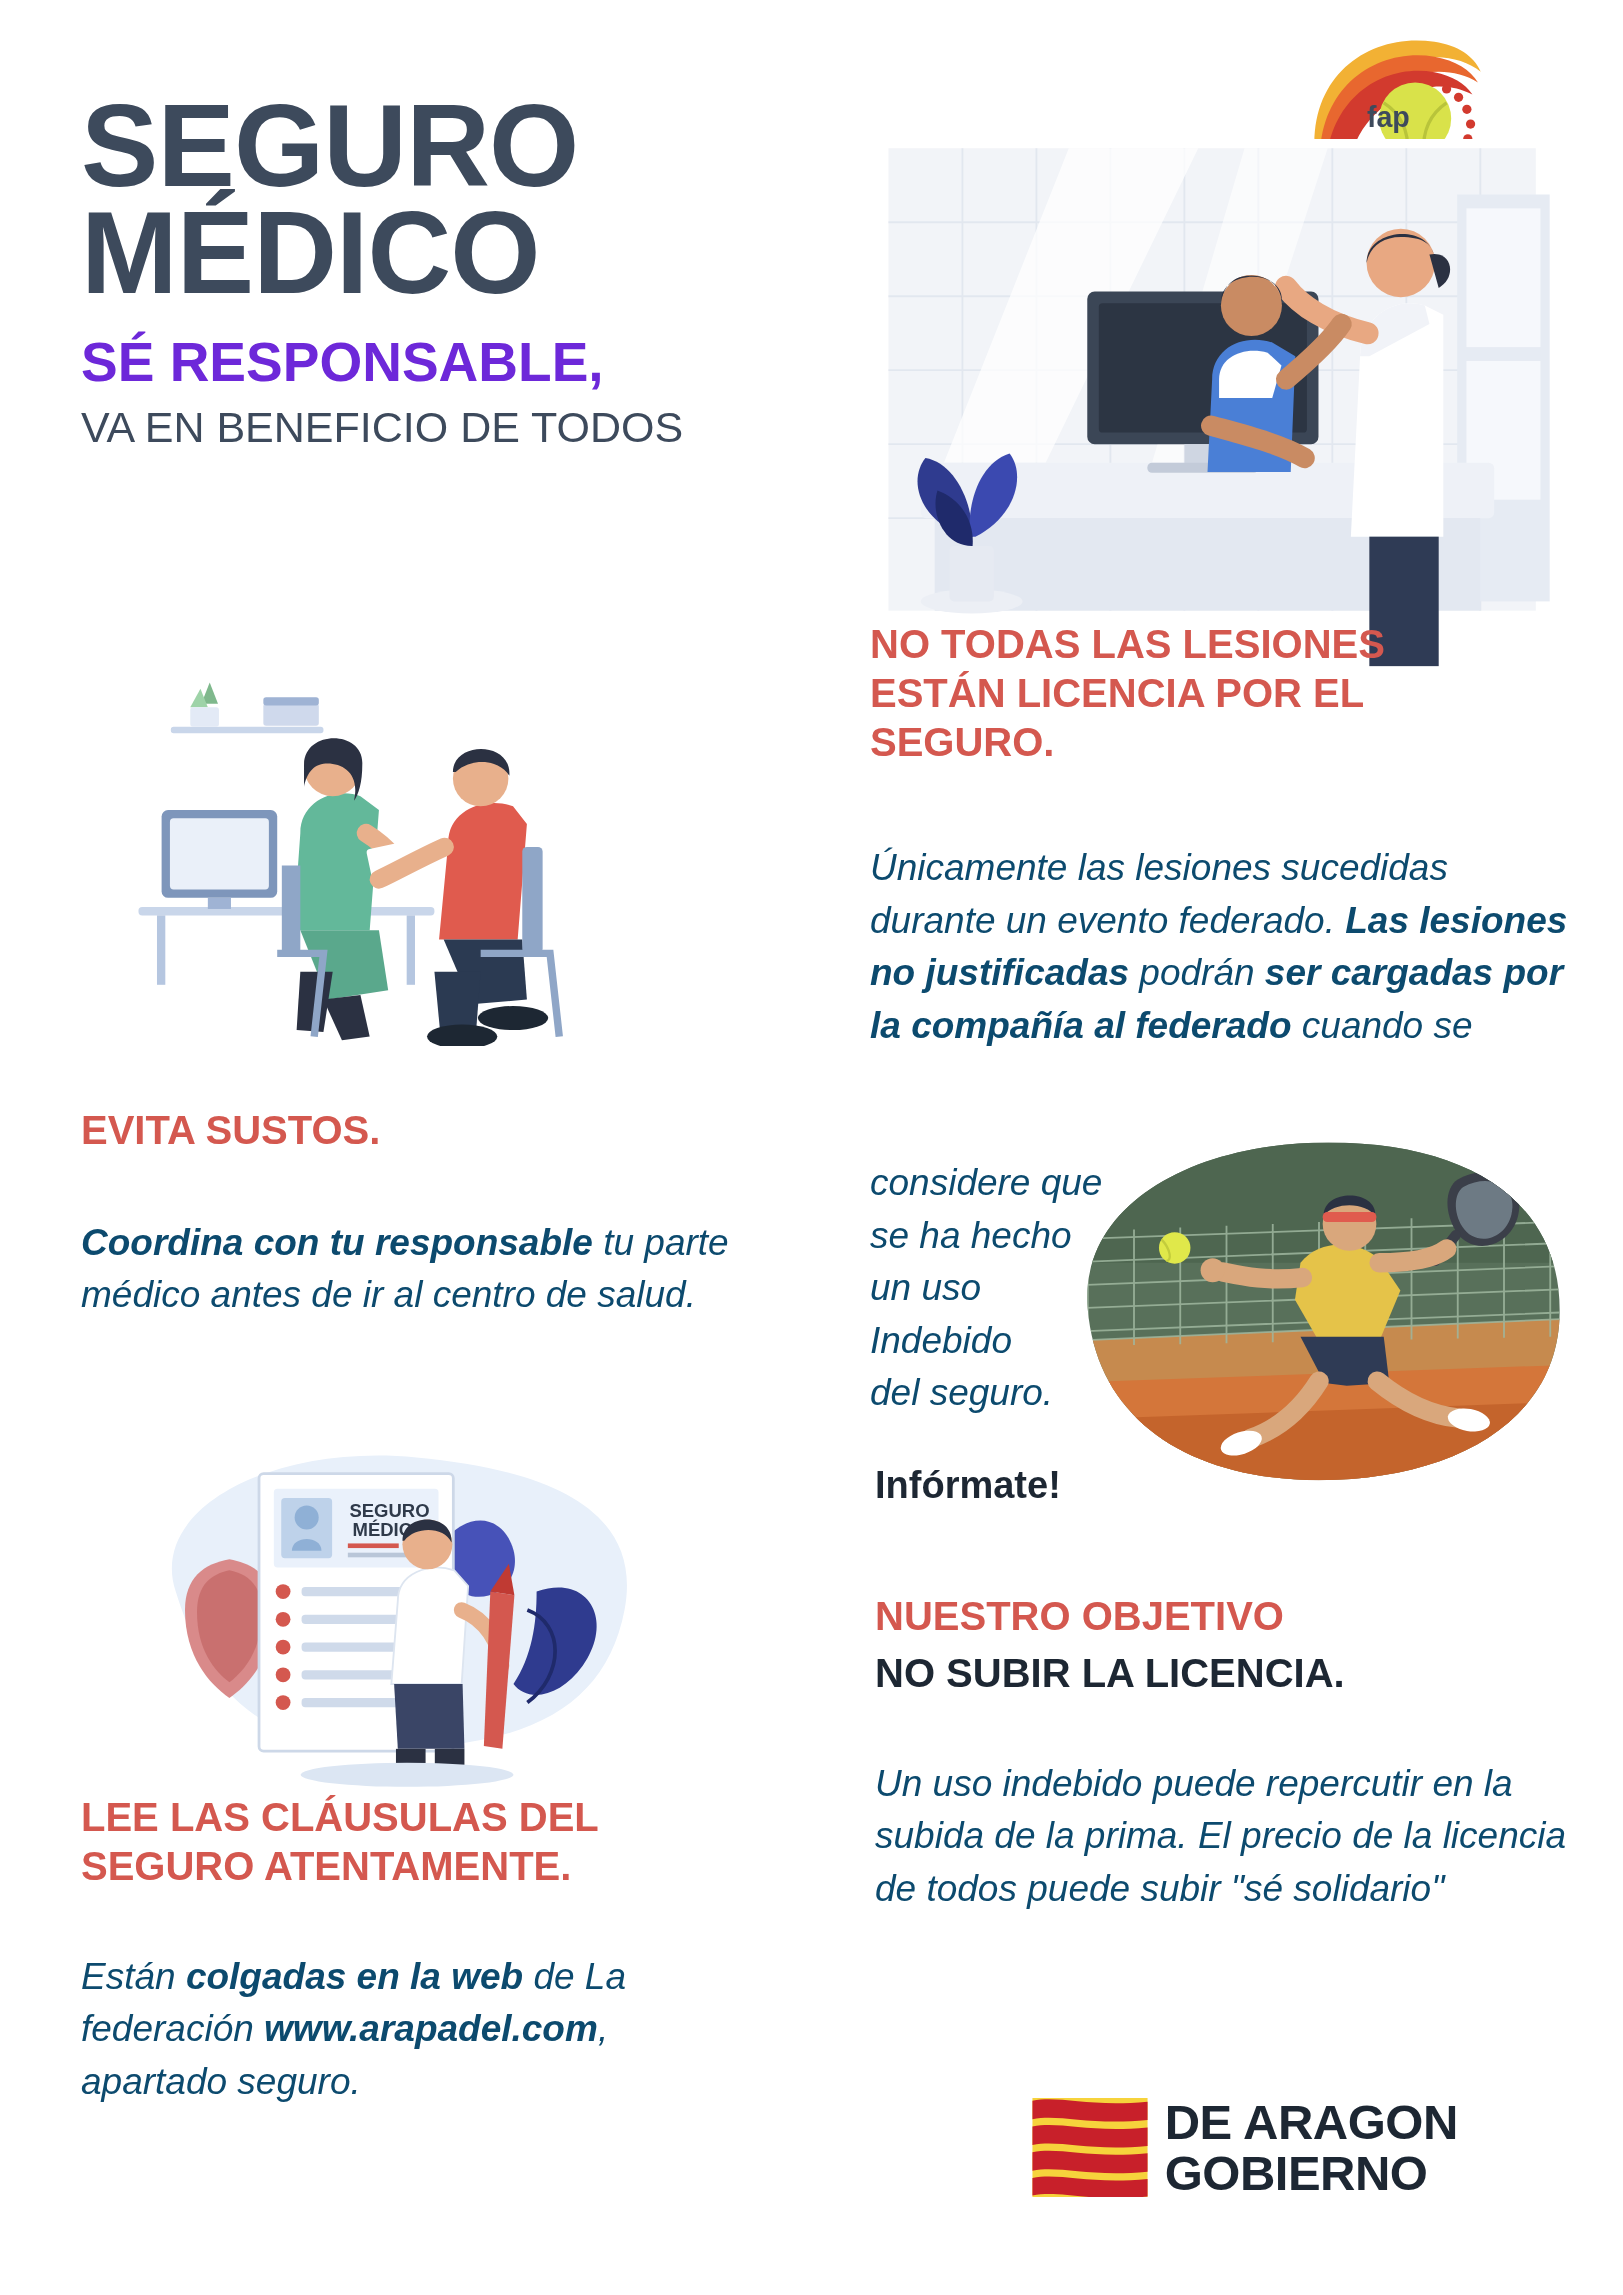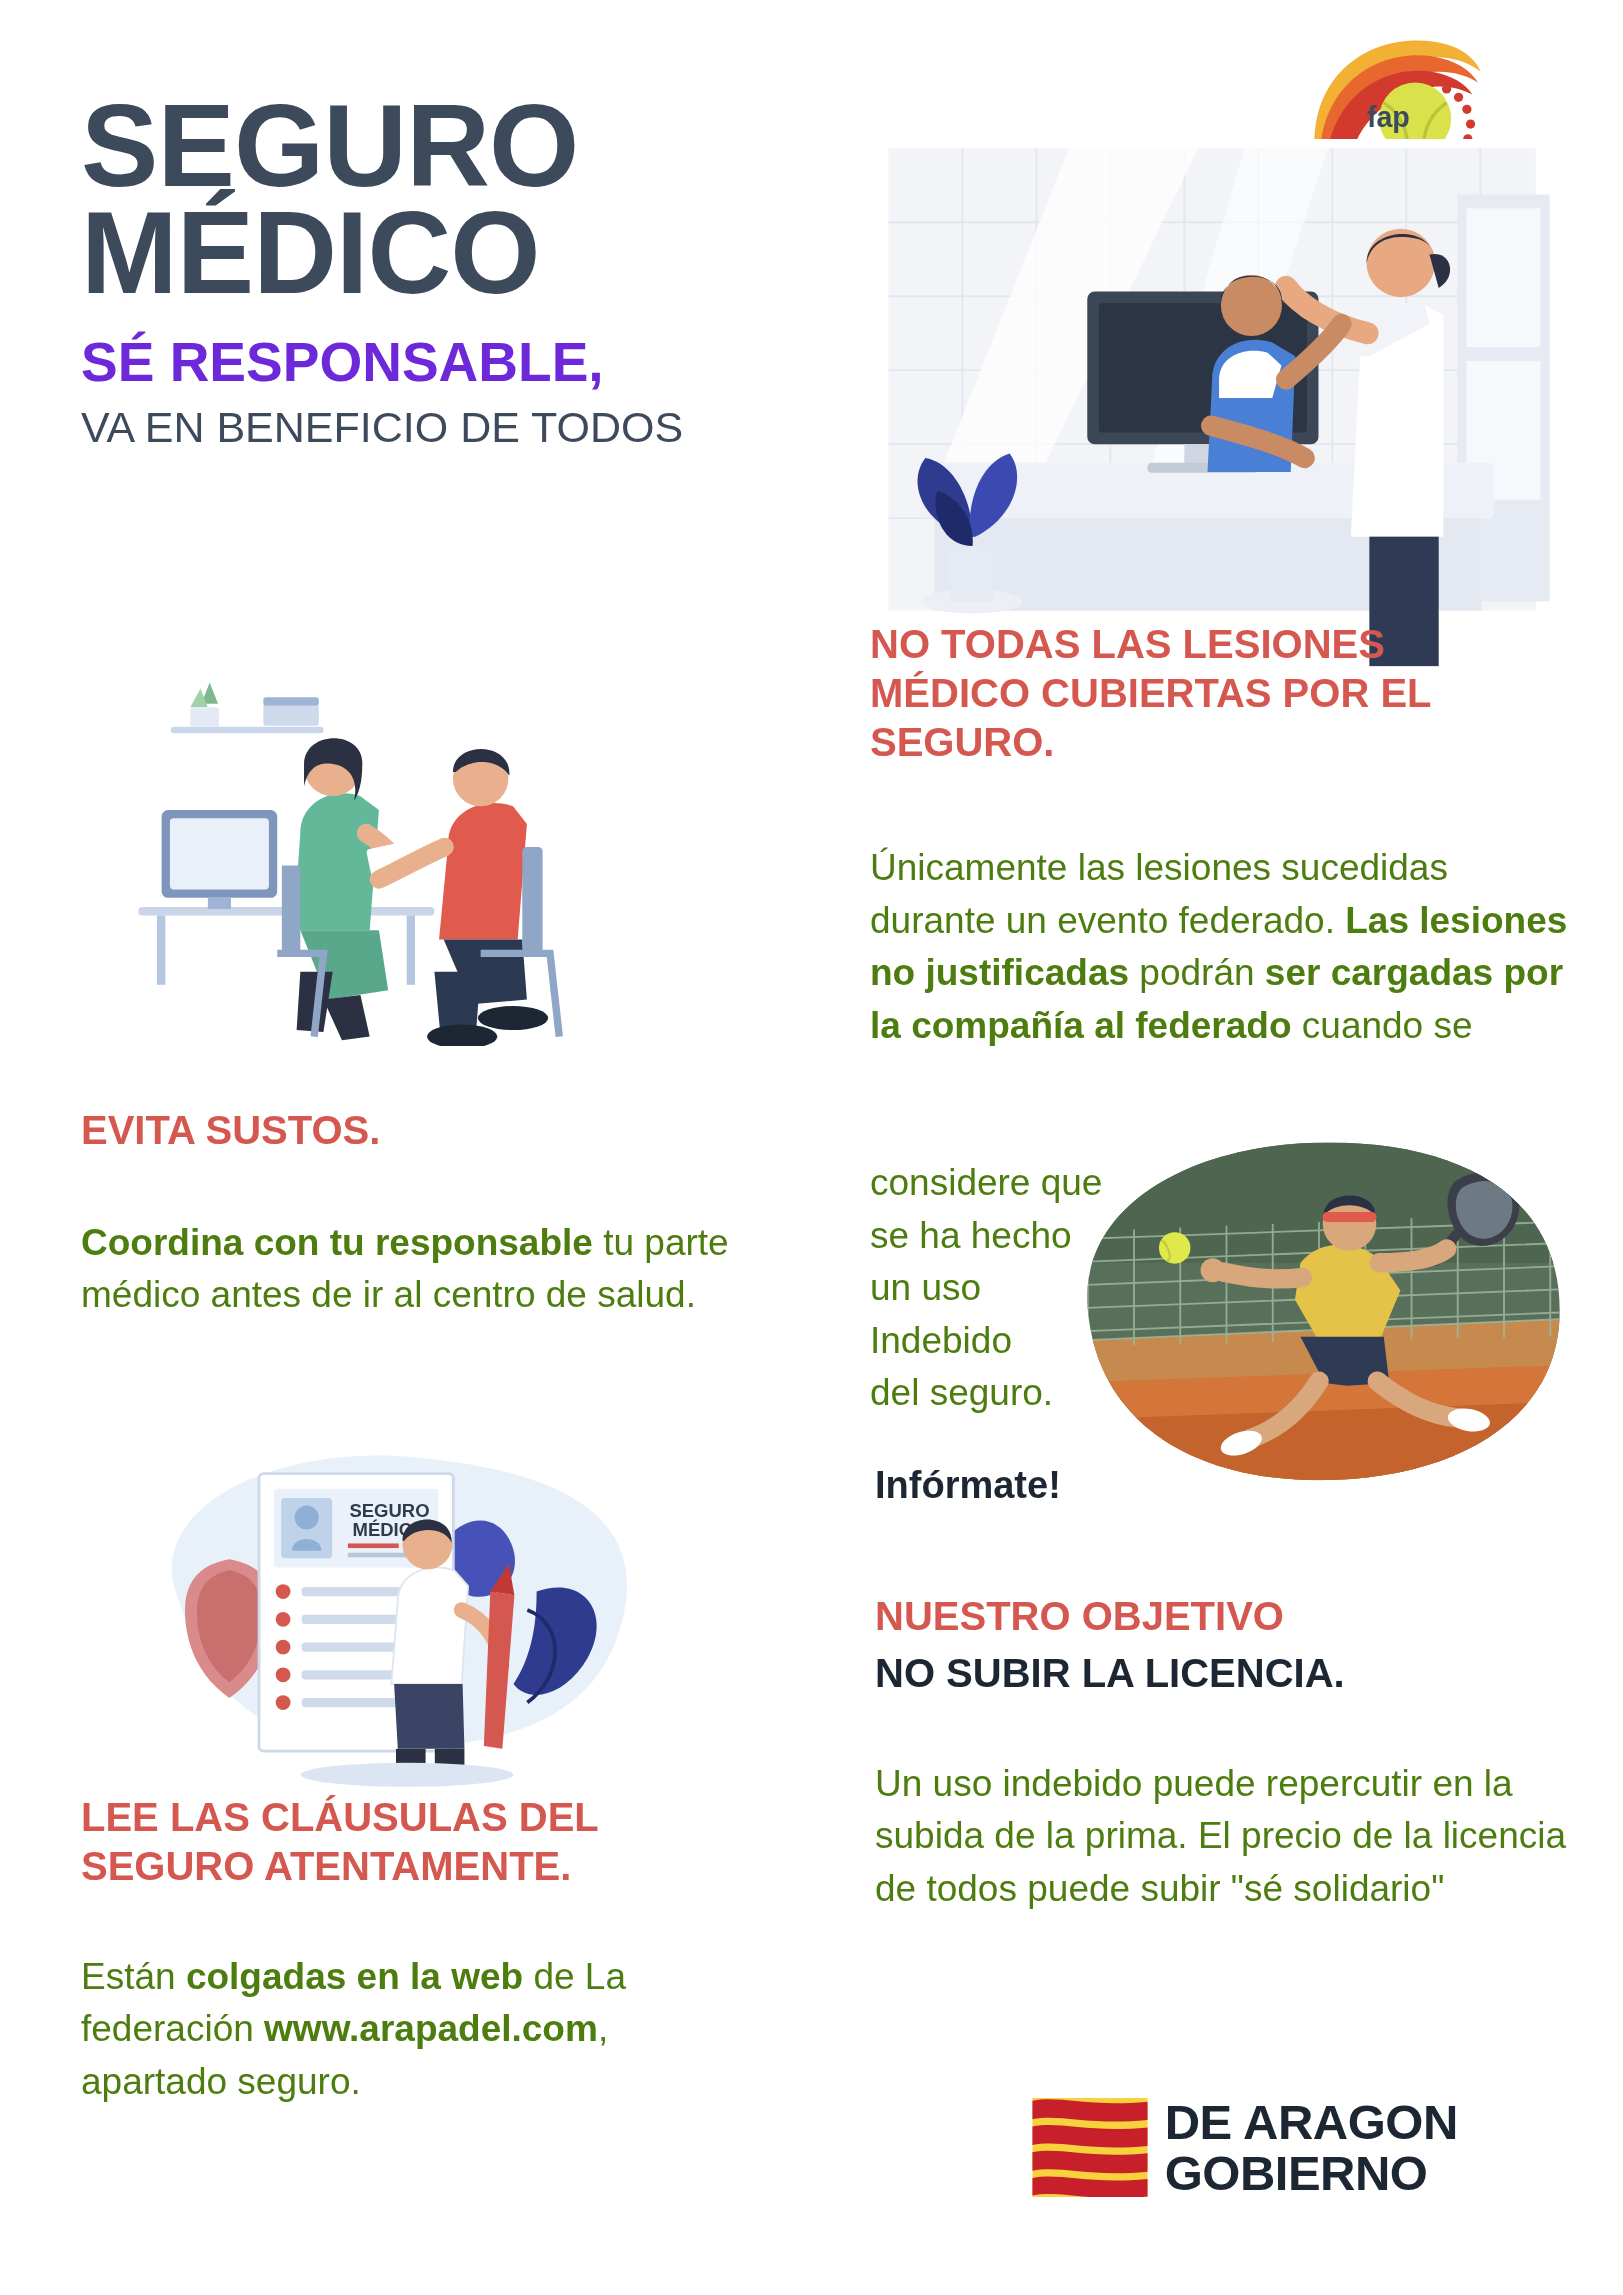--- a/index.html
+++ b/index.html
@@ -66,22 +66,23 @@
   .dark-head {
     color: #1d2733;
     font-weight: bold;
     font-size: 40px;
     line-height: 1.22;
     margin: 0;
   }
   .body-text {
     font-size: 37px;
     line-height: 1.42;
-    color: #4d7c0f;
+    color: #0c4a6e;
     margin: 0;
+    font-style: italic;
   }
   .body-text b { font-weight: bold; }
 
   
   .illus {
     position: absolute;
   }
 
   
   #clinic-illustration {
@@ -359,21 +360,21 @@
       <span>SEGURO ATENTAMENTE.</span>
     </p>
     <p class="body-text mt-130">
       <span>Están </span><b>colgadas en la web</b><span> de La federación  </span><b>www.arapadel.com</b><span>, apartado seguro.</span>
     </p>
   </div>
 
   <div style="position:absolute; left:870px; top:620px; width:699px;">
     <p class="red-head">
       <span>NO TODAS LAS LESIONES</span><br>
-      <span>MÉDICO CUBIERTAS POR EL</span><br>
+      <span>ESTÁN LICENCIA POR EL</span><br>
       <span>SEGURO.</span>
     </p>
   </div>
 
   <div style="position:absolute; left:870px; top:842px; width:708px;">
     <p class="body-text">
       <span>Únicamente las lesiones sucedidas durante un evento federado. </span><b>Las lesiones no justificadas</b><span> podrán </span><b>ser cargadas por la compañía al federado</b><span> cuando se</span>
     </p>
   </div>
 

